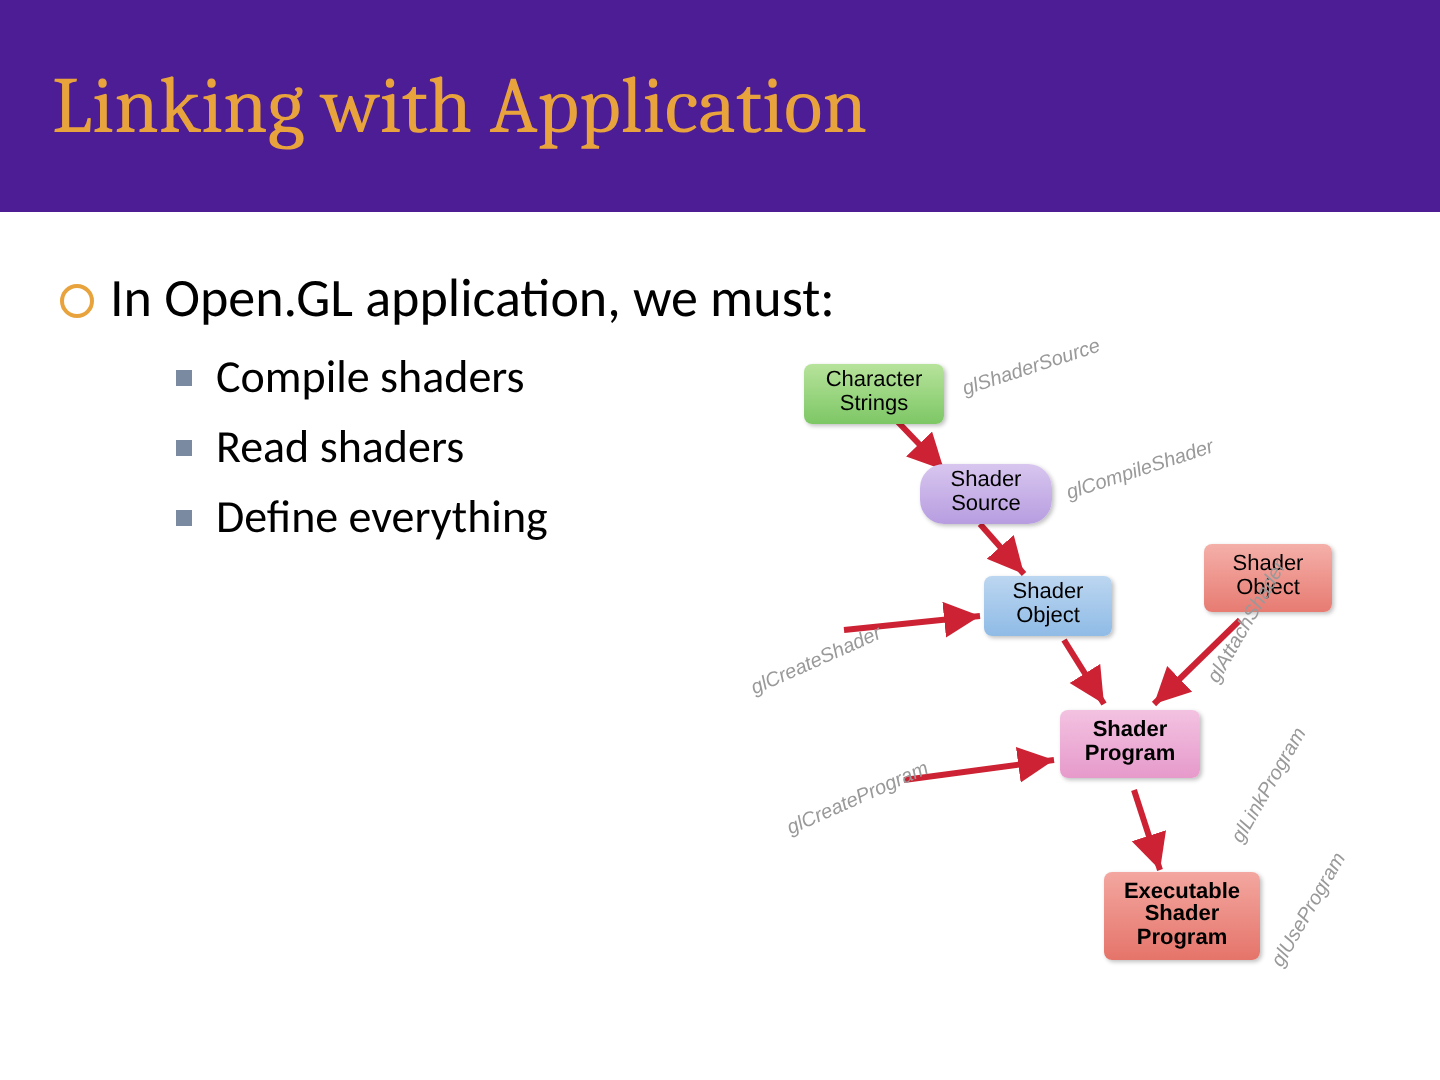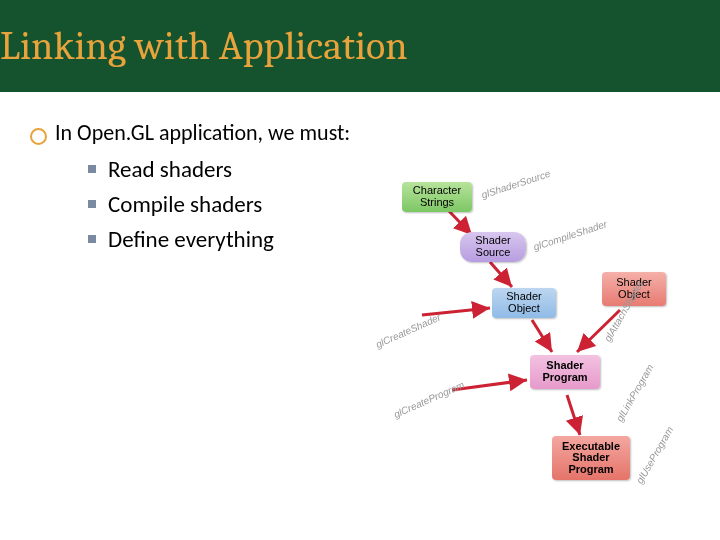--- a/index.html
+++ b/index.html
@@ -10,25 +10,26 @@
     background: #fff;
     font-family: "Segoe UI", "Calibri", Arial, sans-serif;
     overflow: hidden;
   }
   .slide {
     position: relative;
     width: 720px;
     height: 540px;
   }
   .title-bar {
-    background: #14532d;
+    background: #4c1d95;
     width: 100%;
-    height: 92px;
+    height: 106px;
     display: flex;
     align-items: center;
+    padding-left: 26px;
     box-sizing: border-box;
   }
   .title {
     color: #e8a33d;
     font-size: 40px;
     font-weight: 400;
     letter-spacing: 0px;
     font-family: "Constantia", "Cambria", "Georgia", serif;
   }
   .body {
@@ -44,21 +45,21 @@
     width: 17px;
     height: 17px;
     border: 2.2px solid #e8a33d;
     border-radius: 50%;
     flex: 0 0 auto;
     margin-top: 8px;
     margin-right: 8px;
     box-sizing: border-box;
   }
   .lvl1 .txt {
-    font-size: 22px;
+    font-size: 27px;
     line-height: 1.2;
   }
   .sublist {
     margin: 6px 0 0 58px;
   }
   .lvl2 {
     display: flex;
     align-items: flex-start;
     margin-bottom: 4px;
   }
@@ -133,25 +134,25 @@
   </div>
 
   <div class="body">
     <div class="lvl1">
       <span class="bullet-ring"></span>
       <span class="txt">In Open.GL application, we must:</span>
     </div>
     <div class="sublist">
       <div class="lvl2">
         <span class="bullet-sq"></span>
-        <span class="txt">Read shaders</span>
+        <span class="txt">Compile shaders</span>
       </div>
       <div class="lvl2">
         <span class="bullet-sq"></span>
-        <span class="txt">Compile shaders</span>
+        <span class="txt">Read shaders</span>
       </div>
       <div class="lvl2">
         <span class="bullet-sq"></span>
         <span class="txt">Define everything</span>
       </div>
     </div>
   </div>
 
   <div class="diagram">
 

